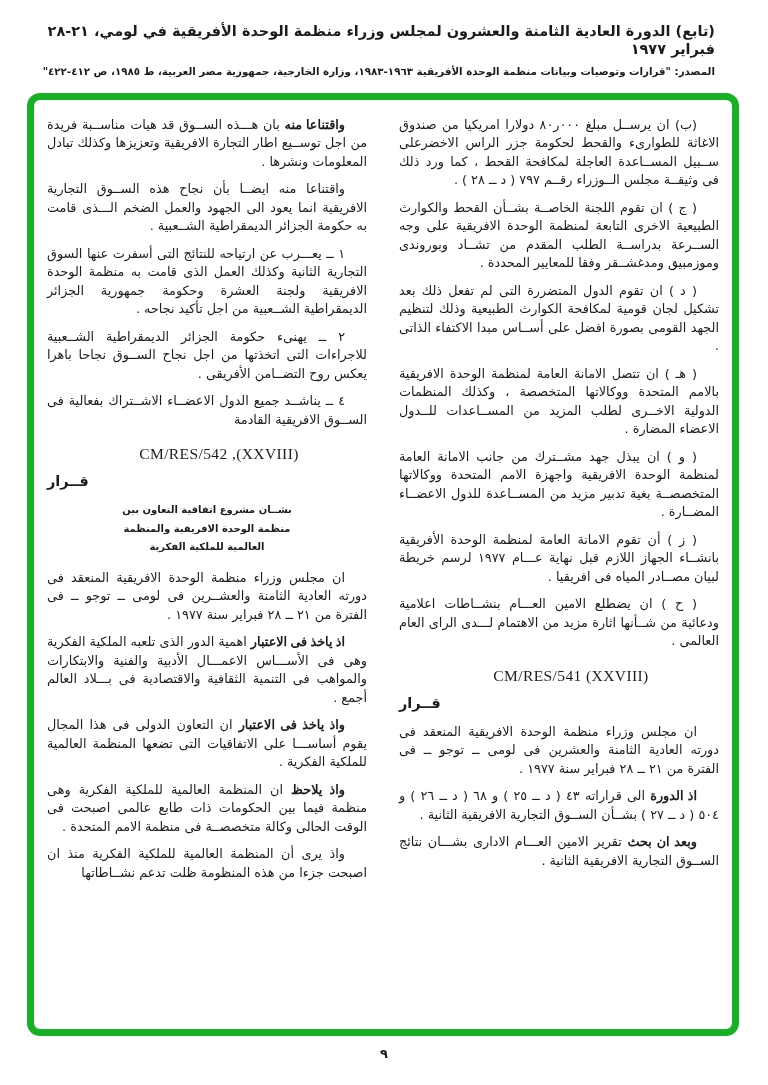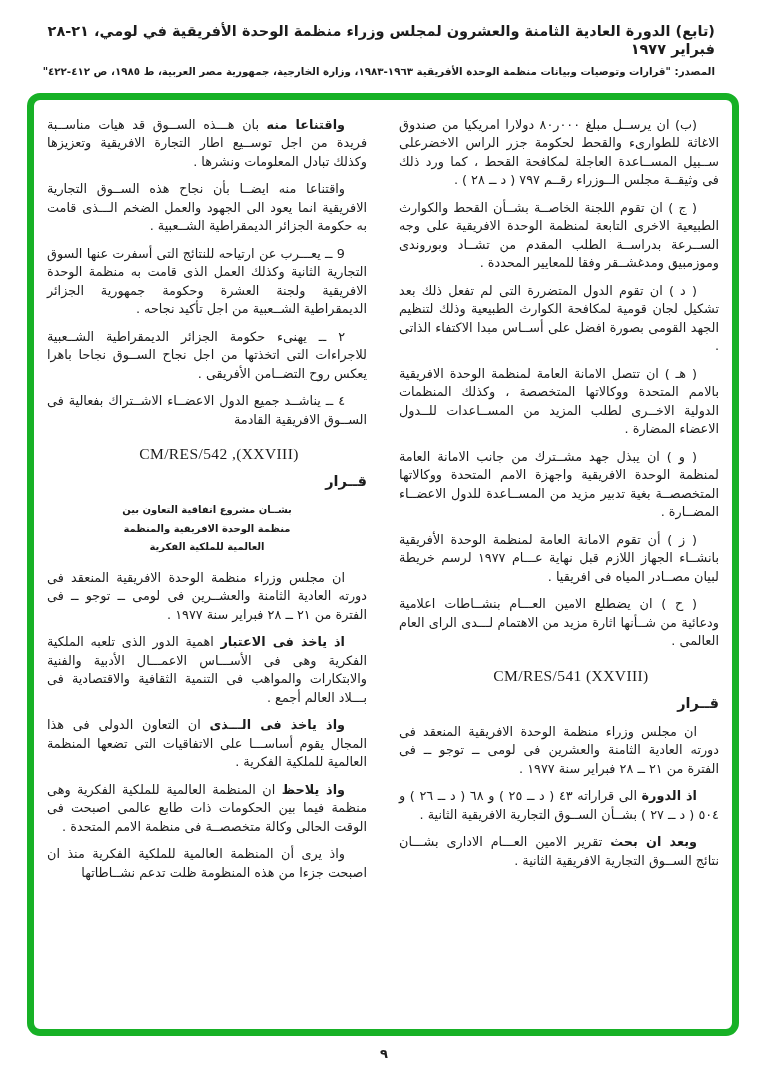--- a/index.html
+++ b/index.html
@@ -50,33 +50,33 @@
     direction:rtl;
   }
   
   .col p{margin:0 0 9px 0;}
   .para{
     font-size:12.8px;
     line-height:18.5px;
     text-align:justify;
     text-indent:22px;
   }
-  .para b{font-weight:700;}
+  .para b{font-weight:700;font-family:Liberation Serif, serif;}
   .code{
     direction:ltr;
     text-align:center;
     font-family:"Liberation Serif",serif;
     font-size:15.5px;
     letter-spacing:.4px;
     padding-left:24px;
     margin:16px 0 10px 0 !important;
     text-indent:0;
   }
   .title{
-    text-align:right;
+    text-align:left;
     font-weight:700;
     font-size:14.5px;
     letter-spacing:1px;
     margin:10px 0 12px 0 !important;
   }
   .subtitle{
     text-align:center;
     font-weight:700;
     font-size:10px;
     line-height:1.85;
@@ -110,29 +110,29 @@
       <p class="para">( ح ) ان يضطلع الامين العـــام بنشــاطات اعلامية ودعائية من شــأنها اثارة مزيد من الاهتمام لـــدى الراى العام العالمى .</p>
       <p class="code">CM/RES/541 (XXVIII)</p>
       <p class="title">قــرار</p>
       <p class="para">ان مجلس وزراء منظمة الوحدة الافريقية المنعقد فى دورته العادية الثامنة والعشرين فى لومى ــ توجو ــ فى الفترة من ٢١ ــ ٢٨ فبراير سنة ١٩٧٧ .</p>
       <p class="para"><b>اذ الدورة</b> الى قراراته ٤٣ ( د ــ ٢٥ ) و ٦٨ ( د ــ ٢٦ ) و ٥٠٤ ( د ــ ٢٧ ) بشــأن الســوق التجارية الافريقية الثانية .</p>
       <p class="para"><b>وبعد ان بحث</b> تقرير الامين العـــام الادارى بشـــان نتائج الســوق التجارية الافريقية الثانية .</p>
     </div>
   <div class="col">
       <p class="para"><b>واقتناعا منه</b> بان هـــذه الســوق قد هيات مناســبة فريدة من اجل توســيع اطار التجارة الافريقية وتعزيزها وكذلك تبادل المعلومات ونشرها .</p>
       <p class="para">واقتناعا منه ايضــا بأن نجاح هذه الســوق التجارية الافريقية انما يعود الى الجهود والعمل الضخم الـــذى قامت به حكومة الجزائر الديمقراطية الشــعبية .</p>
-      <p class="para">9 ــ يعـــرب عن ارتياحه للنتائج التى أسفرت عنها السوق التجارية الثانية وكذلك العمل الذى قامت به منظمة الوحدة الافريقية ولجنة العشرة وحكومة جمهورية الجزائر الديمقراطية الشــعبية من اجل تأكيد نجاحه .</p>
+      <p class="para">١ ــ يعـــرب عن ارتياحه للنتائج التى أسفرت عنها السوق التجارية الثانية وكذلك العمل الذى قامت به منظمة الوحدة الافريقية ولجنة العشرة وحكومة جمهورية الجزائر الديمقراطية الشــعبية من اجل تأكيد نجاحه .</p>
       <p class="para">٢ ــ يهنىء حكومة الجزائر الديمقراطية الشــعبية للاجراءات التى اتخذتها من اجل نجاح الســوق نجاحا باهرا يعكس روح التضــامن الأفريقى .</p>
       <p class="para">٤ ــ يناشــد جميع الدول الاعضــاء الاشــتراك بفعالية فى الســوق الافريقية القادمة</p>
       <p class="code">CM/RES/542 ,(XXVIII)</p>
       <p class="title">قــرار</p>
       <p class="subtitle">بشــان مشروع اتفاقية التعاون بين
 منظمة الوحدة الافريقية والمنظمة
 العالمية للملكية الفكرية</p>
       <p class="para">ان مجلس وزراء منظمة الوحدة الافريقية المنعقد فى دورته العادية الثامنة والعشــرين فى لومى ــ توجو ــ فى الفترة من ٢١ ــ ٢٨ فبراير سنة ١٩٧٧ .</p>
       <p class="para"><b>اذ ياخذ فى الاعتبار</b> اهمية الدور الذى تلعبه الملكية الفكرية وهى فى الأســـاس الاعمـــال الأدبية والفنية والابتكارات والمواهب فى التنمية الثقافية والاقتصادية فى بـــلاد العالم أجمع .</p>
-      <p class="para"><b>واذ ياخذ فى الـــذى</b> ان التعاون الدولى فى هذا المجال يقوم أساســـا على الاتفاقيات التى تضعها المنظمة العالمية للملكية الفكرية .</p>
+      <p class="para"><b>واذ ياخذ فى الاعتبار</b> ان التعاون الدولى فى هذا المجال يقوم أساســـا على الاتفاقيات التى تضعها المنظمة العالمية للملكية الفكرية .</p>
       <p class="para"><b>واذ يلاحظ</b> ان المنظمة العالمية للملكية الفكرية وهى منظمة فيما بين الحكومات ذات طابع عالمى اصبحت فى الوقت الحالى وكالة متخصصــة فى منظمة الامم المتحدة .</p>
       <p class="para">واذ يرى أن المنظمة العالمية للملكية الفكرية منذ ان اصبحت جزءا من هذه المنظومة ظلت تدعم نشــاطاتها</p>
     </div>
 </div>
 
 <div class="pageno">٩</div>
 
 </body></html>

